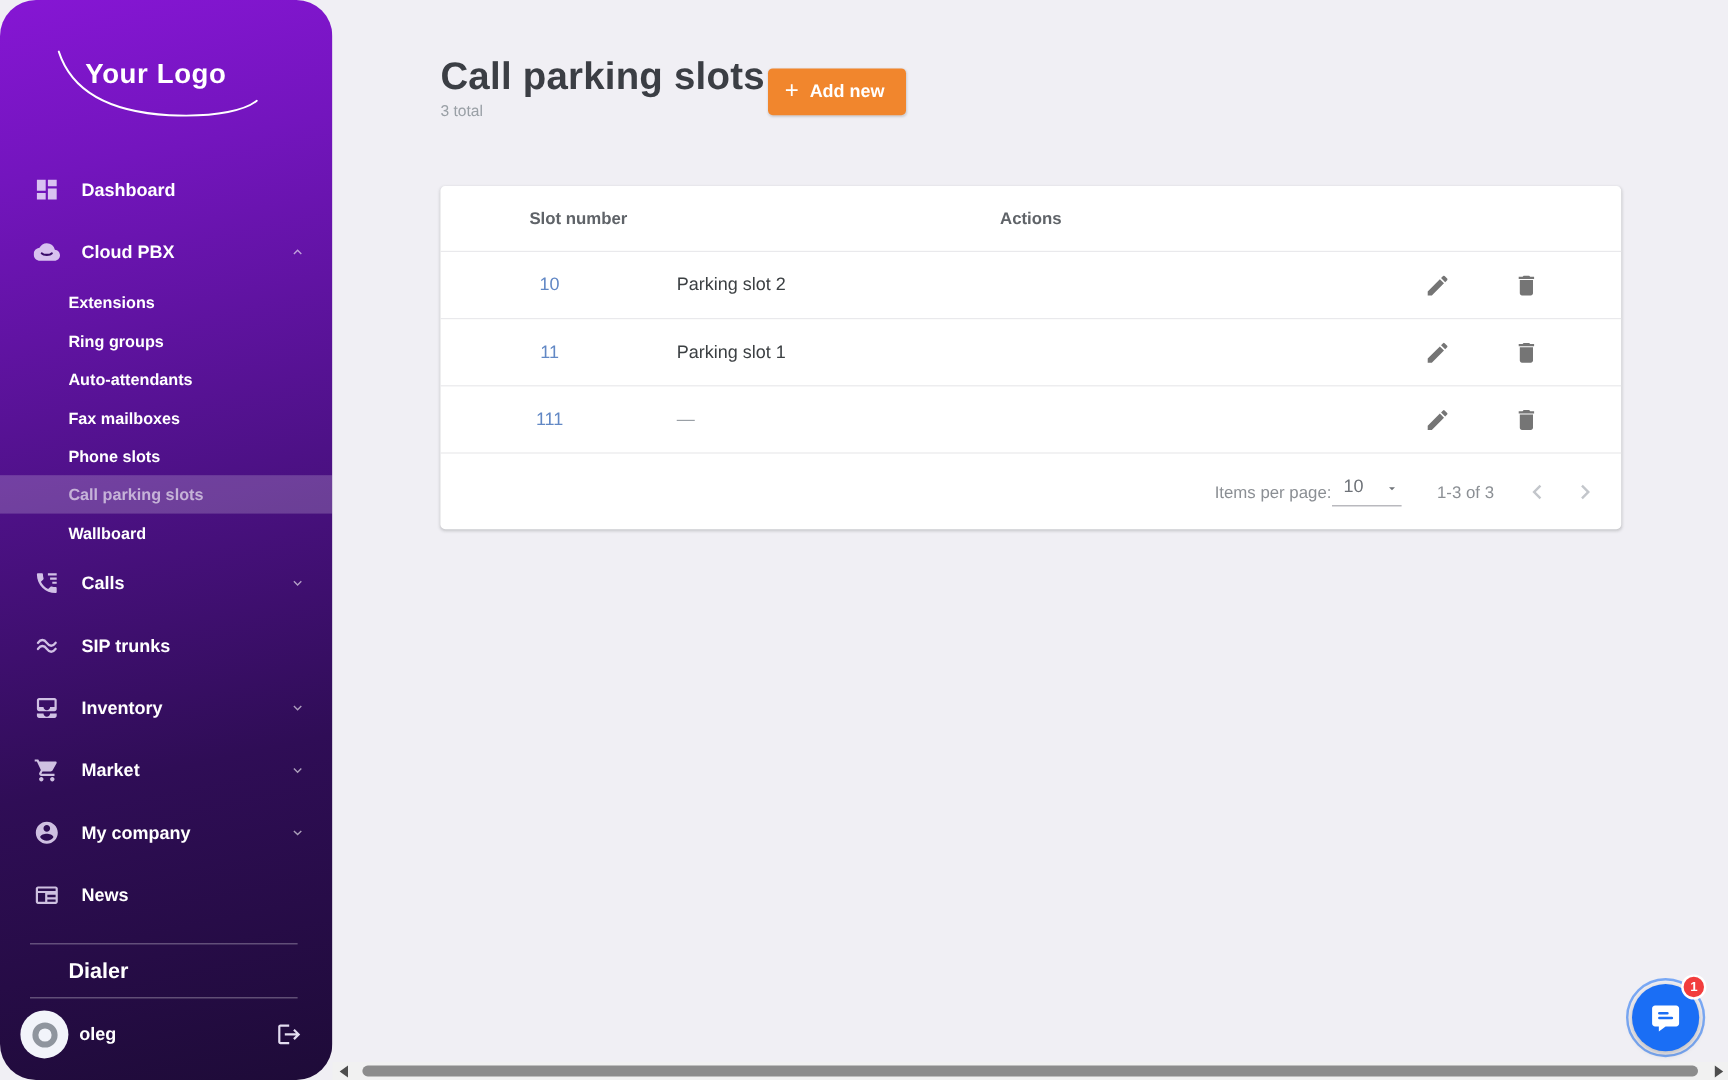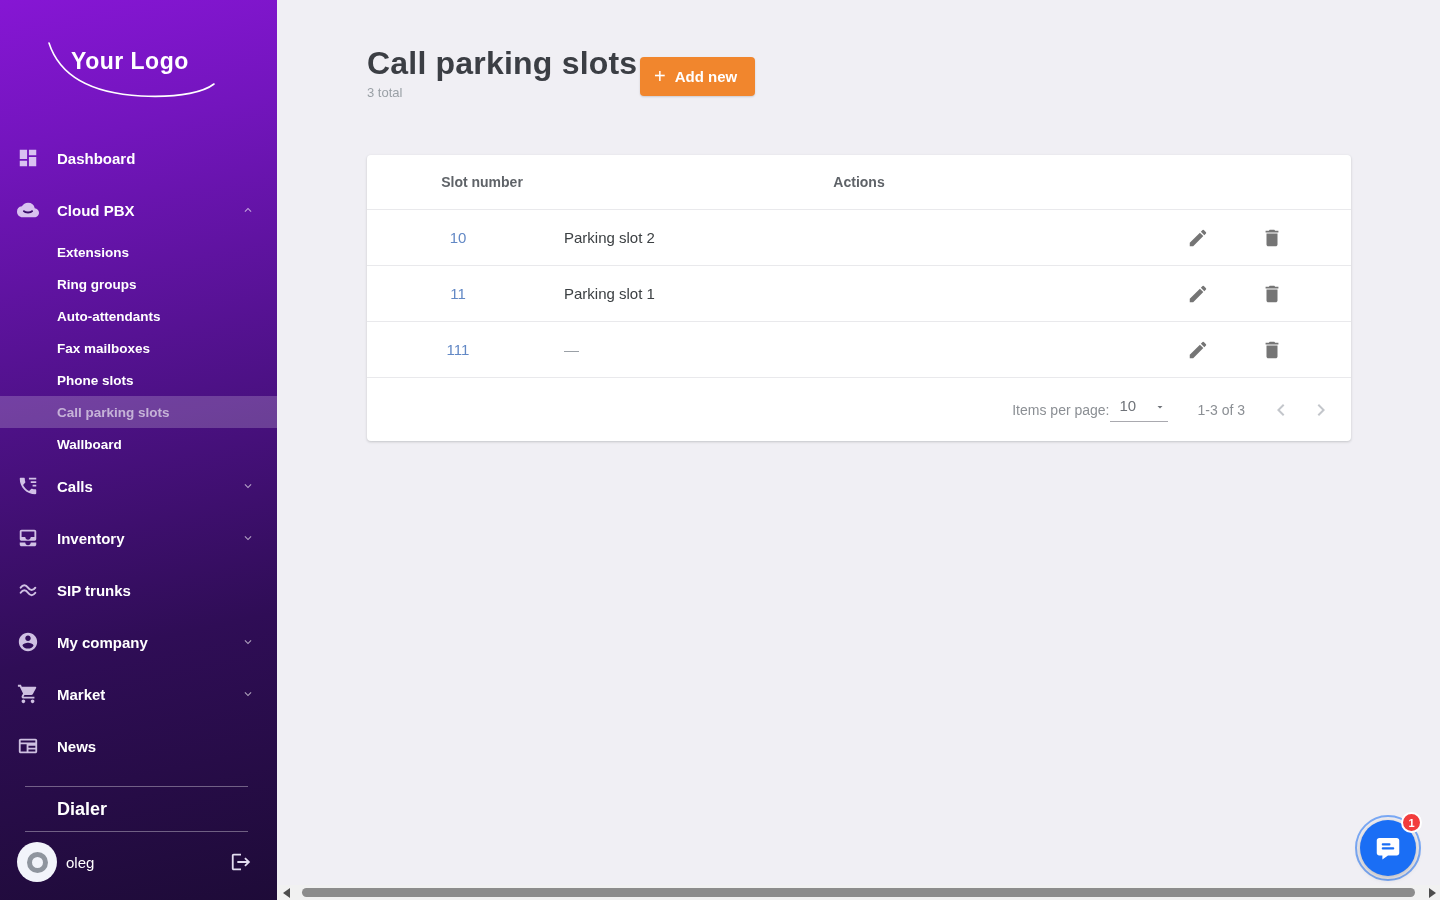--- a/index.html
+++ b/index.html
@@ -4,39 +4,39 @@
 <style>
   * { margin:0; padding:0; box-sizing:border-box; }
   html,body { width:1440px; height:900px; overflow:hidden; }
   body { font-family:"Liberation Sans", sans-serif; background:#f0eff4; }
   .app { display:flex; width:1440px; height:900px; }
 
   
   .sidebar {
     width:277px; height:900px; flex:0 0 277px; position:relative;
     background:linear-gradient(168deg,#8616d4 0%,#7315bd 16%,#4d1186 45%,#2f0d56 70%,#1e0b38 100%);
-    display:flex; flex-direction:column; color:#fff; overflow:hidden;
+    display:flex; flex-direction:column; color:#fff; overflow:hidden;border-radius:30px;
   }
   .logo-wrap { position:relative; margin:40px 0 26px 45px; width:175px; height:66px; }
   .logo-text { position:absolute; left:26px; top:8px; font-size:23px; font-weight:700; color:#fff; letter-spacing:.5px; }
   .logo-swoosh { position:absolute; left:0; top:0; }
   .nav { flex:1 1 auto; }
-  .nav-item { display:flex; align-items:center; height:52px; padding:0 22px 0 17px; cursor:pointer; }
+  .nav-item { display:flex; align-items:center; height:52px; padding:0 22px 0 28px; cursor:pointer; }
   .nav-item .ico { width:22px; height:22px; margin-right:18px; color:rgba(235,225,250,.85); flex:0 0 22px; }
   .nav-item .lbl { flex:1; font-size:15px; font-weight:700; color:#fff; }
   .chev { width:14px; height:14px; color:rgba(255,255,255,.6); }
   .chev.up { transform:rotate(180deg); }
   .submenu .sub-item { display:flex; align-items:center; height:32px; padding-left:57px; font-size:13.5px; font-weight:700; color:#fff; cursor:pointer;text-align:right; }
   .submenu .sub-item.active { background:rgba(255,255,255,.2); color:rgba(255,255,255,.6); }
   .divider { height:1px; background:rgba(255,255,255,.35); margin:10px 29px 0 25px; }
   .dialer { display:flex; align-items:center; height:44px; padding-left:57px; font-size:18px; font-weight:700; cursor:pointer; }
   .user-row { display:flex; align-items:center; padding:10px 25px 18px 17px; }
   .avatar { width:40px; height:40px; border-radius:50%; background:#f2f4fa; display:flex; align-items:center; justify-content:center; margin-right:9px; }
   .avatar-ring { width:21px; height:21px; border-radius:50%; border:5px solid #8f959e; }
-  .user-name { flex:1; font-size:15px; font-weight:400; color:#fff; }
+  .user-name { flex:1; font-size:15px; font-weight:700; color:#fff; }
   .logout { width:22px; height:22px; color:#e3ddf0; cursor:pointer; }
 
   
   .main { flex:1; position:relative; background:#f0eff4; }
   .page-head { position:absolute; left:90px; top:45px; }
   .page-title { font-size:32px; font-weight:700; color:#3b3e44; letter-spacing:.2px; }
   .page-sub { font-size:13px; color:#9aa0a6; margin-top:3px; }
   .add-btn { position:absolute; left:363px; top:57px; height:39px; display:flex; align-items:center; gap:9px;
     background:#f1862d; color:#fff; border:none; border-radius:4px; padding:0 18px 0 14px;
     font-family:inherit; font-size:15px; font-weight:700; cursor:pointer; box-shadow:0 1px 2px rgba(0,0,0,.15); }
@@ -143,52 +143,52 @@
             <path d="M6.62 10.79c1.44 2.83 3.76 5.14 6.59 6.59l2.2-2.2c.27-.27.67-.36 1.02-.24 1.12.37 2.33.57 3.57.57.55 0 1 .45 1 1V20c0 .55-.45 1-1 1-9.39 0-17-7.61-17-17 0-.55.45-1 1-1h3.5c.55 0 1 .45 1 1 0 1.25.2 2.45.57 3.57.11.35.03.74-.25 1.02l-2.2 2.2z"></path>
             <path d="M13 3h8v2h-8zM15 6.8h6v2h-6zM17 10.6h4v2h-4z"></path>
           </svg>
         <span class="lbl">Calls</span>
         <svg class="chev" viewBox="0 0 24 24" fill="currentColor">
             <path d="M7.41 8.59 12 13.17l4.59-4.58L18 10l-6 6-6-6z"></path>
           </svg>
       </div>
 
       <div class="nav-item">
-        <svg class="ico" viewBox="0 0 24 24" fill="currentColor">
-            <path d="M19 3H5c-1.1 0-2 .9-2 2v8c0 1.1.9 2 2 2h14c1.1 0 2-.9 2-2V5c0-1.1-.9-2-2-2zm0 8h-4c0 1.66-1.34 3-3 3s-3-1.34-3-3H5V5h14v6zm-4 6h6v2c0 1.1-.9 2-2 2H5c-1.1 0-2-.9-2-2v-2h6c0 1.66 1.34 3 3 3s3-1.34 3-3z"></path>
-          </svg>
-        <span class="lbl">Inventory</span>
-        <svg class="chev" viewBox="0 0 24 24" fill="currentColor">
-            <path d="M7.41 8.59 12 13.17l4.59-4.58L18 10l-6 6-6-6z"></path>
-          </svg>
-      </div>
-
-      <div class="nav-item">
         <svg class="ico" viewBox="0 0 24 24" fill="none" stroke="currentColor" stroke-width="2.2" stroke-linecap="round">
             <path d="M4 9.5c2.5-3.5 5.5-3.5 8 0s5.5 3.5 8 0"></path>
             <path d="M4 15c2.5-3.5 5.5-3.5 8 0s5.5 3.5 8 0"></path>
           </svg>
         <span class="lbl">SIP trunks</span>
       </div>
 
       <div class="nav-item">
         <svg class="ico" viewBox="0 0 24 24" fill="currentColor">
+            <path d="M19 3H5c-1.1 0-2 .9-2 2v8c0 1.1.9 2 2 2h14c1.1 0 2-.9 2-2V5c0-1.1-.9-2-2-2zm0 8h-4c0 1.66-1.34 3-3 3s-3-1.34-3-3H5V5h14v6zm-4 6h6v2c0 1.1-.9 2-2 2H5c-1.1 0-2-.9-2-2v-2h6c0 1.66 1.34 3 3 3s3-1.34 3-3z"></path>
+          </svg>
+        <span class="lbl">Inventory</span>
+        <svg class="chev" viewBox="0 0 24 24" fill="currentColor">
+            <path d="M7.41 8.59 12 13.17l4.59-4.58L18 10l-6 6-6-6z"></path>
+          </svg>
+      </div>
+
+      <div class="nav-item">
+        <svg class="ico" viewBox="0 0 24 24" fill="currentColor">
+            <path d="M7 18c-1.1 0-1.99.9-1.99 2S5.9 22 7 22s2-.9 2-2-.9-2-2-2zM1 2v2h2l3.6 7.59-1.35 2.45c-.16.28-.25.61-.25.96 0 1.1.9 2 2 2h12v-2H7.42c-.14 0-.25-.11-.25-.25l.03-.12.9-1.63h7.45c.75 0 1.41-.41 1.75-1.03l3.58-6.49c.08-.14.12-.31.12-.48 0-.55-.45-1-1-1H5.21l-.94-2H1zm16 16c-1.1 0-1.99.9-1.99 2s.89 2 1.99 2 2-.9 2-2-.9-2-2-2z"></path>
+          </svg>
+        <span class="lbl">Market</span>
+        <svg class="chev" viewBox="0 0 24 24" fill="currentColor">
+            <path d="M7.41 8.59 12 13.17l4.59-4.58L18 10l-6 6-6-6z"></path>
+          </svg>
+      </div>
+
+      <div class="nav-item">
+        <svg class="ico" viewBox="0 0 24 24" fill="currentColor">
             <path d="M12 2C6.48 2 2 6.48 2 12s4.48 10 10 10 10-4.48 10-10S17.52 2 12 2zm0 3c1.66 0 3 1.34 3 3s-1.34 3-3 3-3-1.34-3-3 1.34-3 3-3zm0 14.2c-2.5 0-4.71-1.28-6-3.22.03-1.99 4-3.08 6-3.08 1.99 0 5.97 1.09 6 3.08-1.29 1.94-3.5 3.22-6 3.22z"></path>
           </svg>
         <span class="lbl">My company</span>
-        <svg class="chev" viewBox="0 0 24 24" fill="currentColor">
-            <path d="M7.41 8.59 12 13.17l4.59-4.58L18 10l-6 6-6-6z"></path>
-          </svg>
-      </div>
-
-      <div class="nav-item">
-        <svg class="ico" viewBox="0 0 24 24" fill="currentColor">
-            <path d="M7 18c-1.1 0-1.99.9-1.99 2S5.9 22 7 22s2-.9 2-2-.9-2-2-2zM1 2v2h2l3.6 7.59-1.35 2.45c-.16.28-.25.61-.25.96 0 1.1.9 2 2 2h12v-2H7.42c-.14 0-.25-.11-.25-.25l.03-.12.9-1.63h7.45c.75 0 1.41-.41 1.75-1.03l3.58-6.49c.08-.14.12-.31.12-.48 0-.55-.45-1-1-1H5.21l-.94-2H1zm16 16c-1.1 0-1.99.9-1.99 2s.89 2 1.99 2 2-.9 2-2-.9-2-2-2z"></path>
-          </svg>
-        <span class="lbl">Market</span>
         <svg class="chev" viewBox="0 0 24 24" fill="currentColor">
             <path d="M7.41 8.59 12 13.17l4.59-4.58L18 10l-6 6-6-6z"></path>
           </svg>
       </div>
 
       <div class="nav-item">
         <svg class="ico" viewBox="0 0 24 24" fill="currentColor">
             <path d="M20 4H4c-1.1 0-2 .9-2 2v12c0 1.1.9 2 2 2h16c1.1 0 2-.9 2-2V6c0-1.1-.9-2-2-2zm0 2v2.2H4V6h16zM4 18v-8h6.5v8H4zm8.5 0v-2.2H20V18h-7.5zm0-4.2v-2.2H20v2.2h-7.5z"></path>
           </svg>
         <span class="lbl">News</span>

